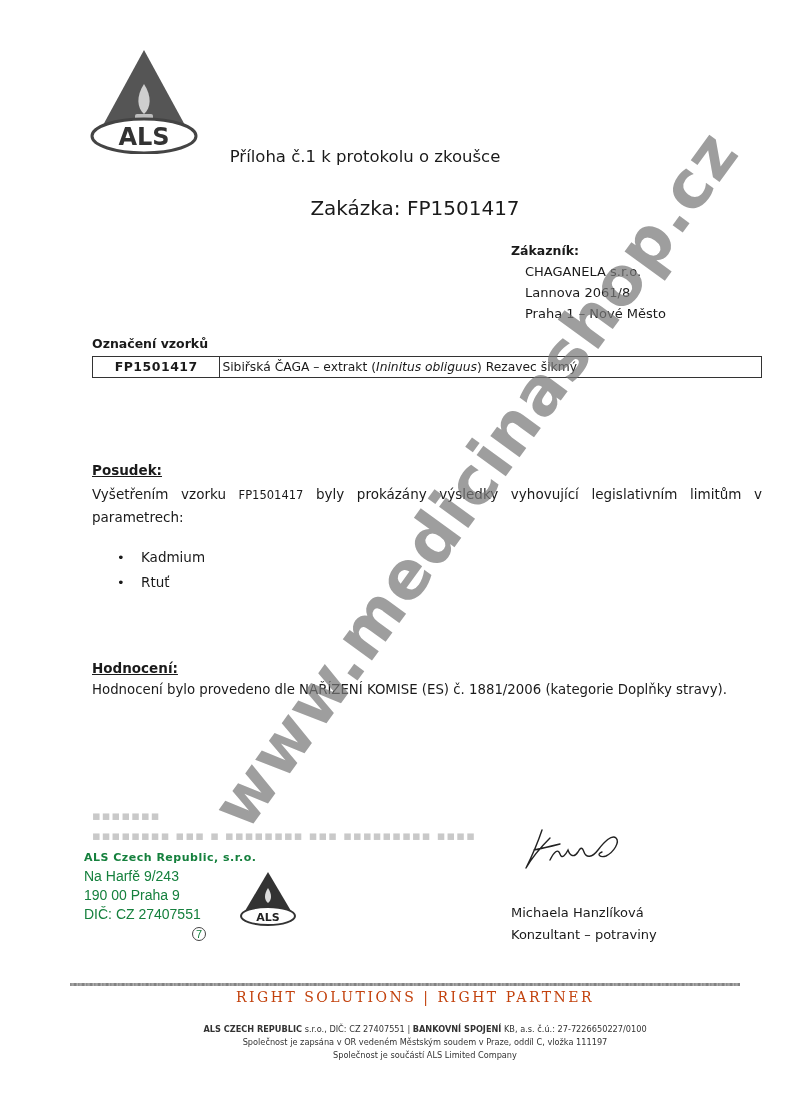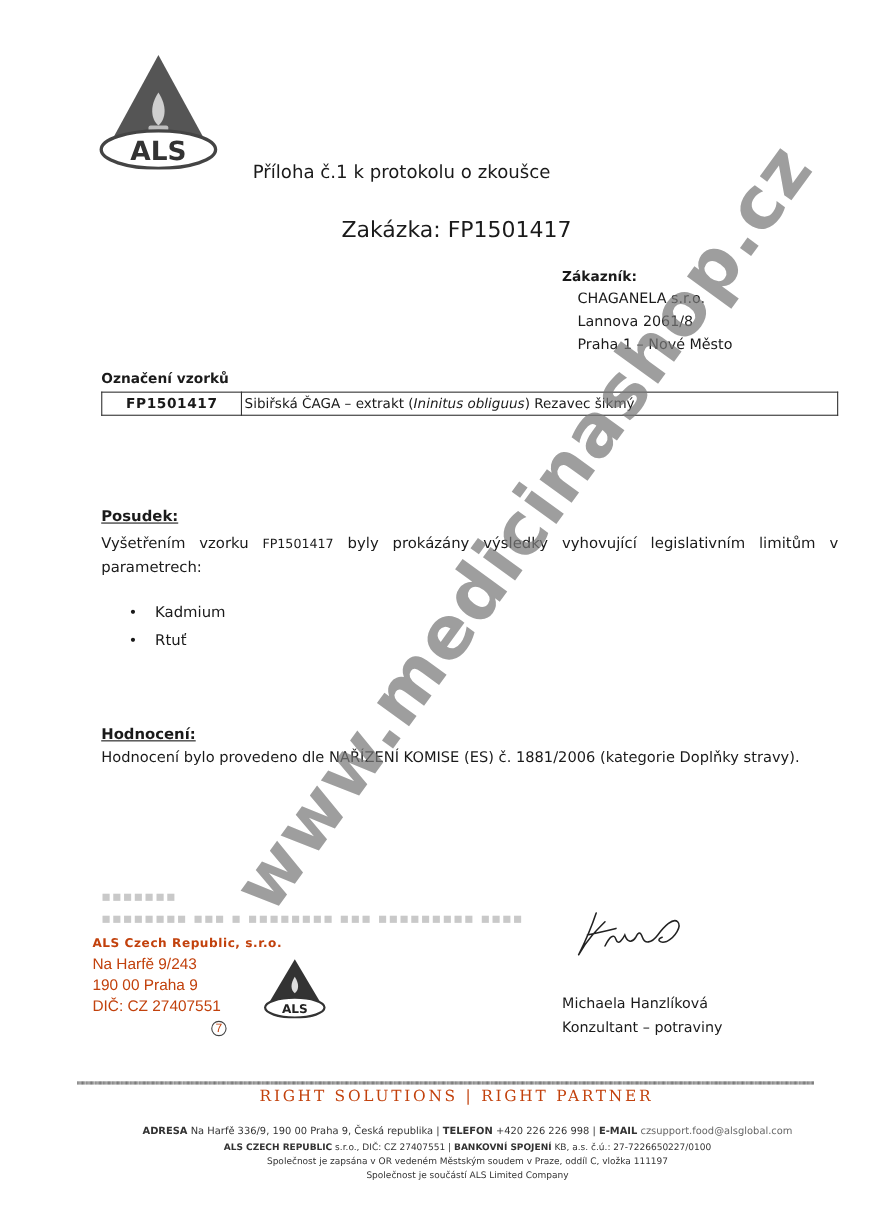--- a/index.html
+++ b/index.html
@@ -42,21 +42,21 @@
     .assessment-head { left: 92px; top: 462px; }
     .assessment-text { left: 92px; top: 483px; width: 670px; text-align: justify; text-align-last: left; word-spacing: 6px; }
     .assessment-text .code { font-size: 11.5px; }
     .param-list { left: 117px; top: 545px; font-size: 13.5px; line-height: 24px; margin: 0; padding: 0; list-style: none; }
     .param-list li::before { content: "•"; display: inline-block; width: 24px; font-size: 13px; }
 
     .eval-head { left: 92px; top: 660px; }
     .eval-text { left: 92px; top: 682px; font-size: 13.3px; text-align: right; }
 
     
-    .stamp { left: 84px; top: 848px; font-family: "Liberation Sans", sans-serif; font-size: 14px; line-height: 19px; color: #c2410c; }
+    .stamp { left: 84px; top: 848px; font-family: "Liberation Sans", sans-serif; font-size: 14px; line-height: 19px; color: #15803d; }
     .stamp .company { font-family: "DejaVu Sans", sans-serif; font-weight: bold; font-size: 11px; letter-spacing: 0.5px; }
     .stamp .num { font-size: 11px; margin-left: 108px; border: 1px solid #444; border-radius: 50%; display: inline-block; width: 12px; height: 12px; line-height: 12px; text-align: center; }
     .stamp-logo { left: 238px; top: 870px; width: 60px; height: 56px; }
     .faded { color: #c9c9c9; font-size: 13px; letter-spacing: 1px; }
     .faded1 { left: 92px; top: 808px; }
     .faded2 { left: 92px; top: 828px; }
 
     .signature { left: 520px; top: 824px; width: 110px; height: 50px; }
     .signer { left: 511px; top: 902px; font-size: 13px; line-height: 22px; }
 
@@ -143,28 +143,20 @@
   <path d="M22 6 C18 18 12 32 6 44 M6 44 C14 30 22 22 30 14 M14 26 C24 24 32 22 40 20 M30 36 C34 28 38 24 40 30 C42 36 46 30 48 26 C50 32 54 34 58 28 C60 24 62 22 64 28 C66 34 72 34 78 26 C84 18 92 10 96 14 C100 18 94 28 86 32 C80 34 76 30 82 28" fill="none" stroke="#222" stroke-width="1.4" stroke-linecap="round"></path>
 </svg>
 <div class="abs signer">
   <div>Michaela Hanzlíková</div>
   <div>Konzultant – potraviny</div>
 </div>
 
 <div class="abs footer-rule"></div>
 <div class="abs motto">RIGHT SOLUTIONS | RIGHT PARTNER</div>
 <div class="abs footer-lines">
-  <div class="l1">
-    <b>ADRESA</b>
-    <span>Na Harfě 336/9, 190 00 Praha 9, Česká republika</span> |
-    <b>TELEFON</b>
-    <span>+420 226 226 998</span> |
-    <b>E-MAIL</b>
-    <span class="muted">czsupport.food@alsglobal.com</span>
-  </div>
   <div>
     <b>ALS CZECH REPUBLIC</b>
     <span>s.r.o., DIČ: CZ 27407551</span> |
     <b>BANKOVNÍ SPOJENÍ</b>
     <span>KB, a.s. č.ú.: 27-7226650227/0100</span>
   </div>
   <div>Společnost je zapsána v OR vedeném Městským soudem v Praze, oddíl C, vložka 111197</div>
   <div>Společnost je součástí ALS Limited Company</div>
 </div>
 

